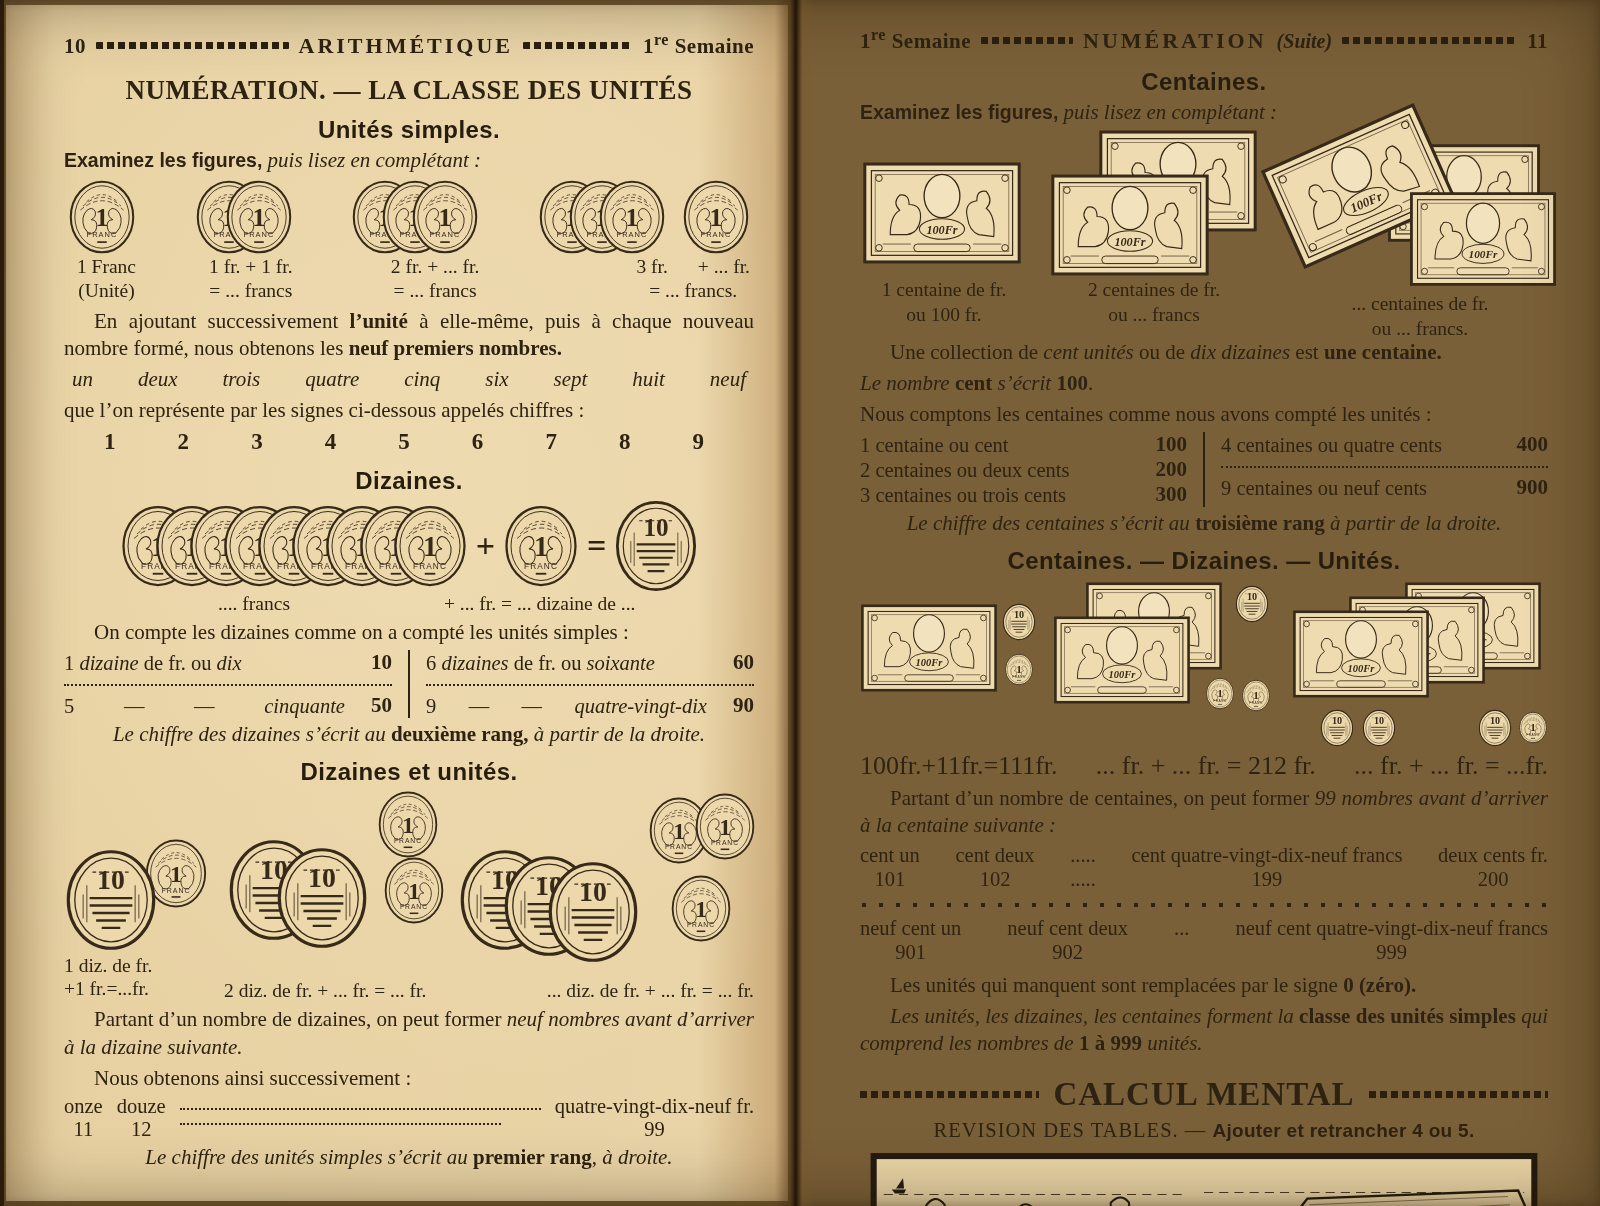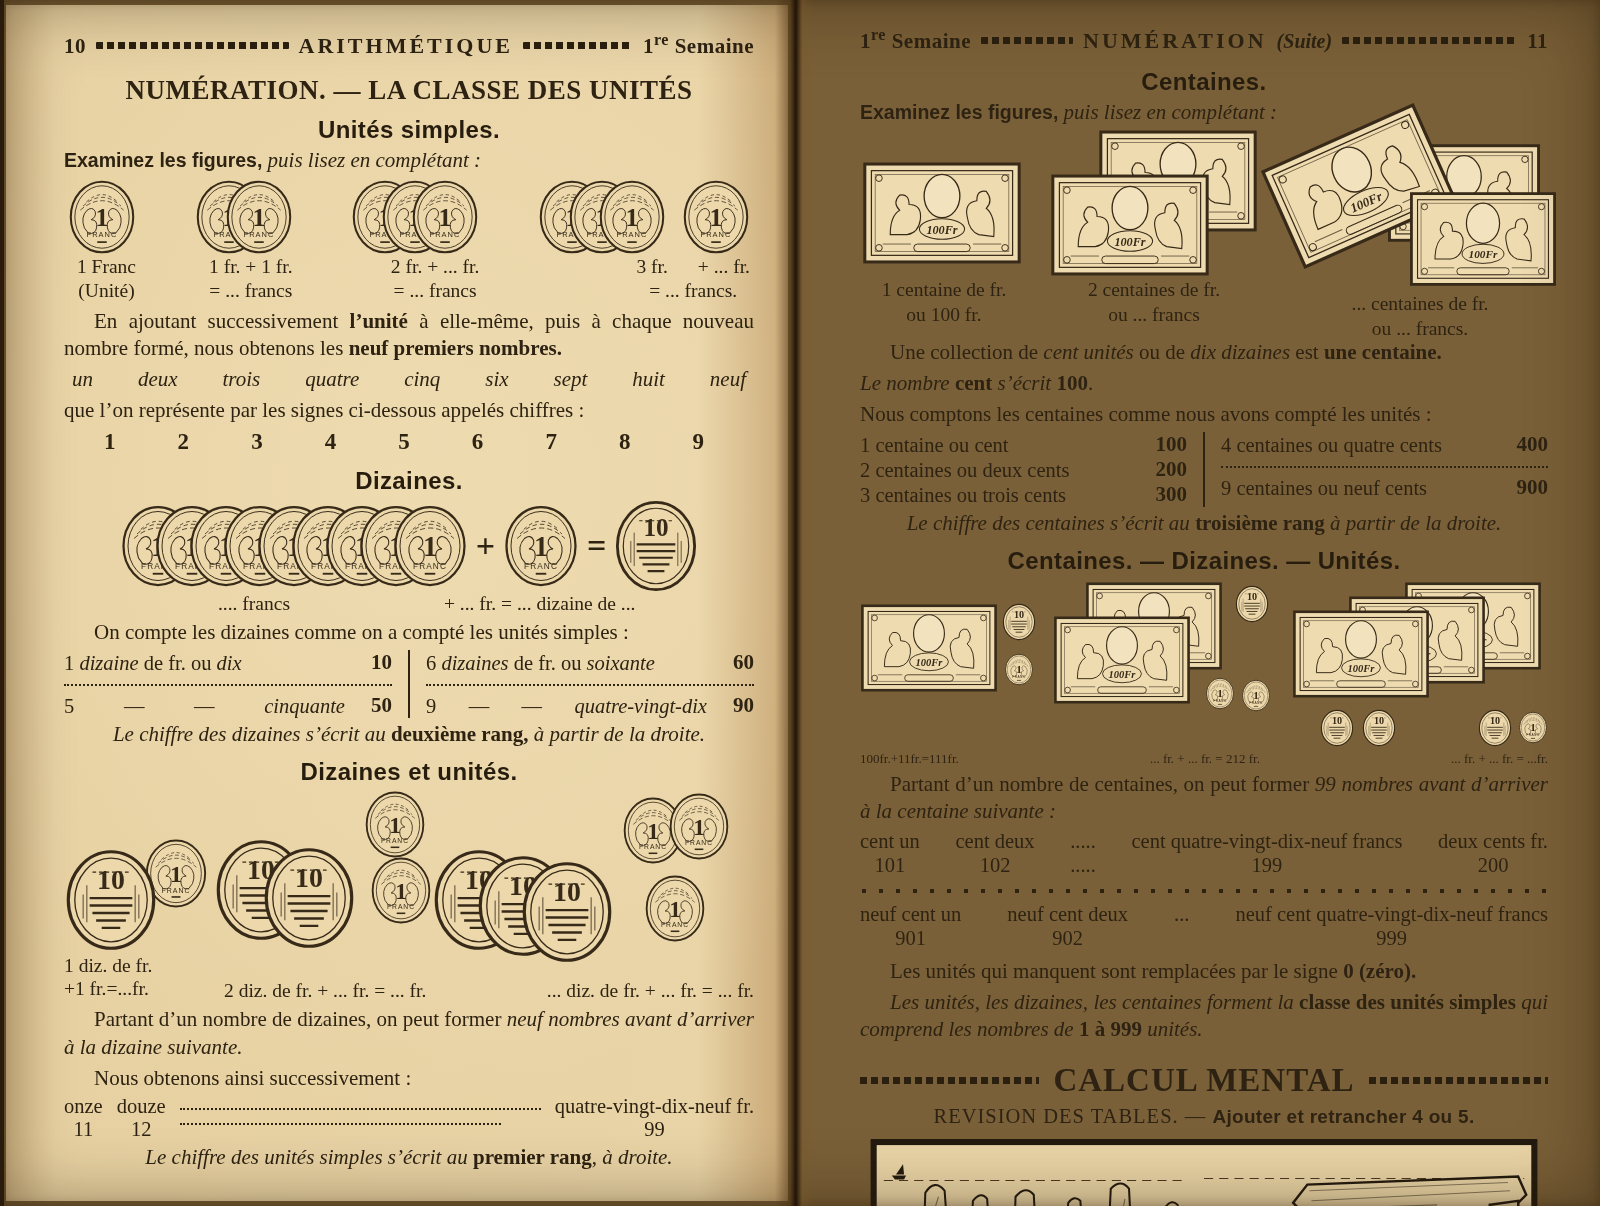--- a/index.html
+++ b/index.html
@@ -71,33 +71,33 @@
   .twocol{display:flex;margin:4px 0 2px;font-size:20.5px;}
   .twocol .col{flex:1;}
   .twocol .col.first{border-right:2px solid #2e2312;padding-right:16px;margin-right:16px;}
   .trow{display:flex;justify-content:space-between;align-items:flex-end;}
   .t-label{flex:1;}
   .t-label.spread{display:flex;justify-content:space-between;padding-right:26px;}
   .t-num{font-weight:bold;font-size:21px;}
   .dotline{border-bottom:2.5px dotted #2e2312;height:6px;margin:3px 0 7px;}
 
   
-  .dufig{display:flex;align-items:flex-end;margin:4px 0 0;}
+  .dufig{display:flex;justify-content:space-between;align-items:flex-end;margin:4px 0 0;}
   .dugroup{position:relative;}
   .dugroup .abs{position:absolute;}
   .ducaps{display:flex;font-size:19.5px;margin:2px 0 4px;}
 
   
   .notesrow{display:flex;justify-content:space-between;align-items:flex-end;margin:4px 0 0;}
   .ngroup{position:relative;}
   .ngroup .abs{position:absolute;}
   .tilt{transform:rotate(-24deg);}
 
   .cdurow{display:flex;justify-content:space-between;margin:6px 0 0;}
-  .cducaps{display:flex;justify-content:space-between;font-size:13px;margin:2px 0 2px;text-align:right;}
+  .cducaps{display:flex;justify-content:space-between;font-size:26px;margin:2px 0 2px;text-align:right;}
 
   .numcols{display:flex;justify-content:space-between;align-items:flex-start;font-size:20.5px;margin:2px 0;}
   .numcol{text-align:center;}
   .numcol .nm{margin-top:1px;}
   .bigdots{height:4px;margin:12px 2px 10px;
     background:repeating-linear-gradient(90deg,#2e2312 0 4px,transparent 4px 17px);}
 
   .banner{display:flex;align-items:center;gap:14px;margin:18px 0 6px;}
   .banner .dashes{flex:1;height:7px;background:repeating-linear-gradient(90deg,#2b2010 0 7px,transparent 7px 11px);}
   .banner .btitle{font-size:33px;font-weight:bold;letter-spacing:1px;}

